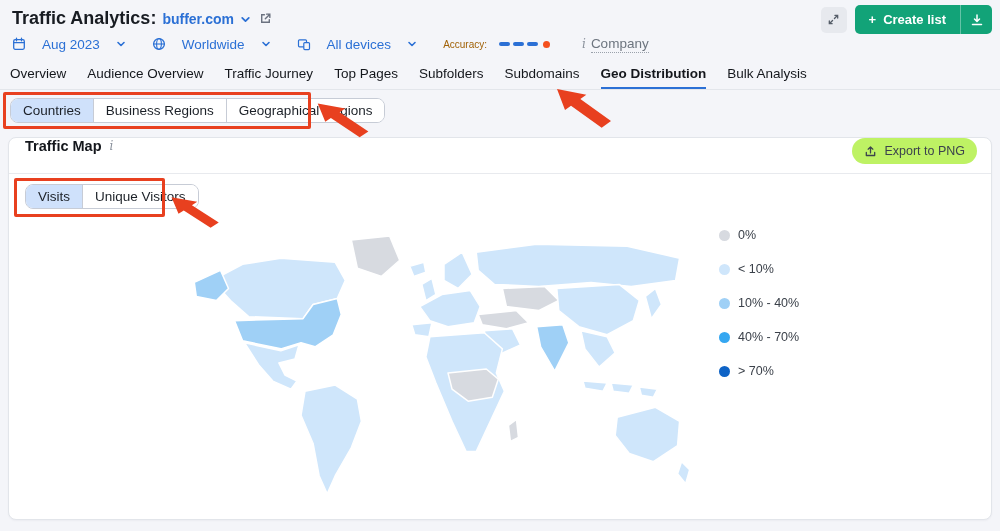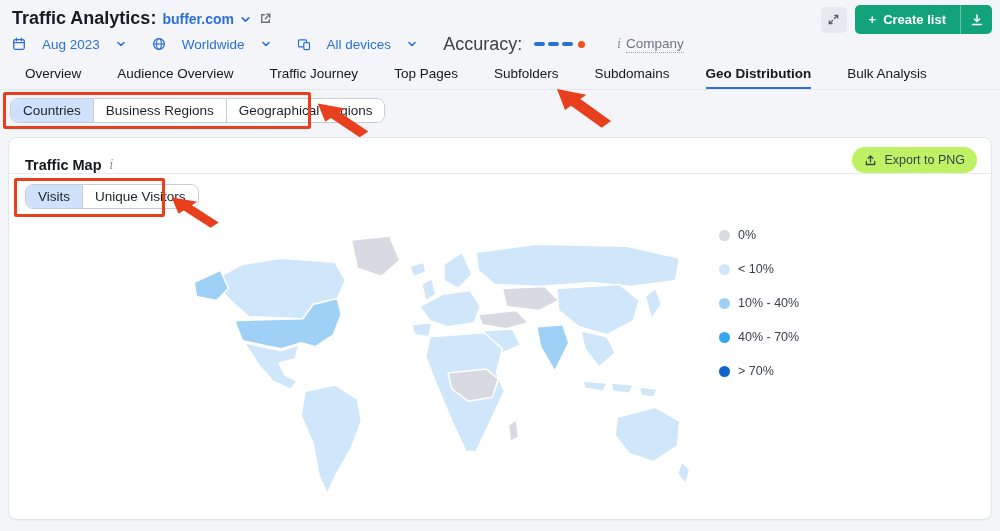--- a/index.html
+++ b/index.html
@@ -21,50 +21,50 @@
   .ext-link { color:#6b7280; margin-left:2px; }
 
   .top-actions { position:absolute; right:8px; top:5px; display:flex; align-items:center; gap:8px; }
   .expand-btn { width:26px; height:26px; border-radius:5px; background:#e7e9ee; display:flex; align-items:center; justify-content:center; cursor:pointer; }
   .btn-group { display:flex; align-items:stretch; height:29px; border-radius:5px; overflow:hidden; }
   .create-btn { background:var(--green); color:#fff; font-weight:bold; font-size:13px; display:flex; align-items:center; gap:7px; padding:0 14px; cursor:pointer; }
   .dl-btn { background:var(--green); border-left:1px solid rgba(255,255,255,.35); width:32px; display:flex; align-items:center; justify-content:center; cursor:pointer; }
 
   .filter-row { position:absolute; left:12px; top:34px; display:flex; align-items:center; gap:26px; height:20px; }
   .filter { display:flex; align-items:center; gap:16px; color:var(--accent); cursor:pointer; font-size:13.5px; }
-  .accuracy { display:flex; align-items:center; gap:4px; color:#404040; font-size:18px; }
+  .accuracy { display:flex; align-items:center; gap:4px; color:#a16207; font-size:10px; }
   .acc-meter { display:flex; align-items:center; gap:3px; margin-left:8px; }
   .acc-dash { width:11px; height:4px; border-radius:2px; }
   .acc-dot { width:7px; height:7px; border-radius:50%; margin-left:2px; }
   .company { display:flex; align-items:center; gap:5px; color:#6d757f; font-size:13.5px; margin-left:6px; cursor:pointer; }
   .company .label { border-bottom:1px dotted #9aa1ab; padding-bottom:1px; }
   .info-glyph { font-family:"DejaVu Serif", serif; font-style:italic; font-size:12px; color:#8a919c; }
 
   
   .tabs { position:absolute; left:0; top:62px; width:1000px; height:28px; display:flex; gap:21px; padding-left:10px; border-bottom:1px solid #e3e6eb; }
-  .tab { font-size:13.5px; color:#14171c; padding:4px 0 8px; cursor:pointer; white-space:nowrap;margin-left:15px; }
+  .tab { font-size:13.5px; color:#14171c; padding:4px 0 8px; cursor:pointer; white-space:nowrap; }
   .tab.active { border-bottom:2px solid var(--accent); font-weight:bold; }
 
   
   .seg-control { display:inline-flex; border:1px solid #c7ccd6; border-radius:8px; background:#fff; overflow:hidden; }
   .seg { padding:4px 12px; font-size:13.5px; color:#1c2128; border-left:1px solid #c7ccd6; cursor:pointer; background:#fff; white-space:nowrap; display:flex; align-items:center; }
   .seg:first-child { border-left:none; }
   .seg.selected { background:var(--selected_bg); }
 
   .region-switch { position:absolute; left:10px; top:98px; }
 
   
   .red-box { position:absolute; border:3px solid var(--red); border-radius:2px; z-index:30; pointer-events:none; }
   .red-box.box-regions { left:3px; top:92px; width:308px; height:37px; }
   .red-box.box-metric { left:14px; top:178px; width:151px; height:39px; }
   .red-arrow { position:absolute; z-index:31; pointer-events:none; }
 
   
   .card { position:absolute; left:8px; top:137px; width:984px; height:383px; background:#fff; border:1px solid #e2e5ea; border-radius:8px; box-shadow:0 1px 2px rgba(20,30,50,.04); }
-  .card-header { position:absolute; left:0; top:0; width:100%; height:36px; border-bottom:1px solid #e8eaee; display:flex; align-items:flex-end; justify-content:space-between; padding:0 14px 0 16px; }
+  .card-header { position:absolute; left:0; top:0; width:100%; height:36px; border-bottom:1px solid #e8eaee; display:flex; align-items:flex-start; justify-content:space-between; padding:0 14px 0 16px; }
   .card-title-wrap { display:flex; align-items:center; gap:8px; }
   .card-title { font-size:14.5px; font-weight:bold; color:#14171c; }
   .export-btn { display:flex; align-items:center; gap:7px; background:#bef264; border-radius:14px; height:26px; padding:0 12px; font-size:12.5px; color:#3c434d; cursor:pointer; }
 
   .metric-switch { position:absolute; left:16px; top:46px; }
 
   .map-wrap { position:absolute; left:172px; top:86px; width:530px; height:292px; }
   .map-svg path { stroke:#fff; stroke-width:1.5; stroke-linejoin:round; }
   .m0 { fill:var(--map0); } .m1 { fill:var(--map1); } .m2 { fill:var(--map2); }
 

